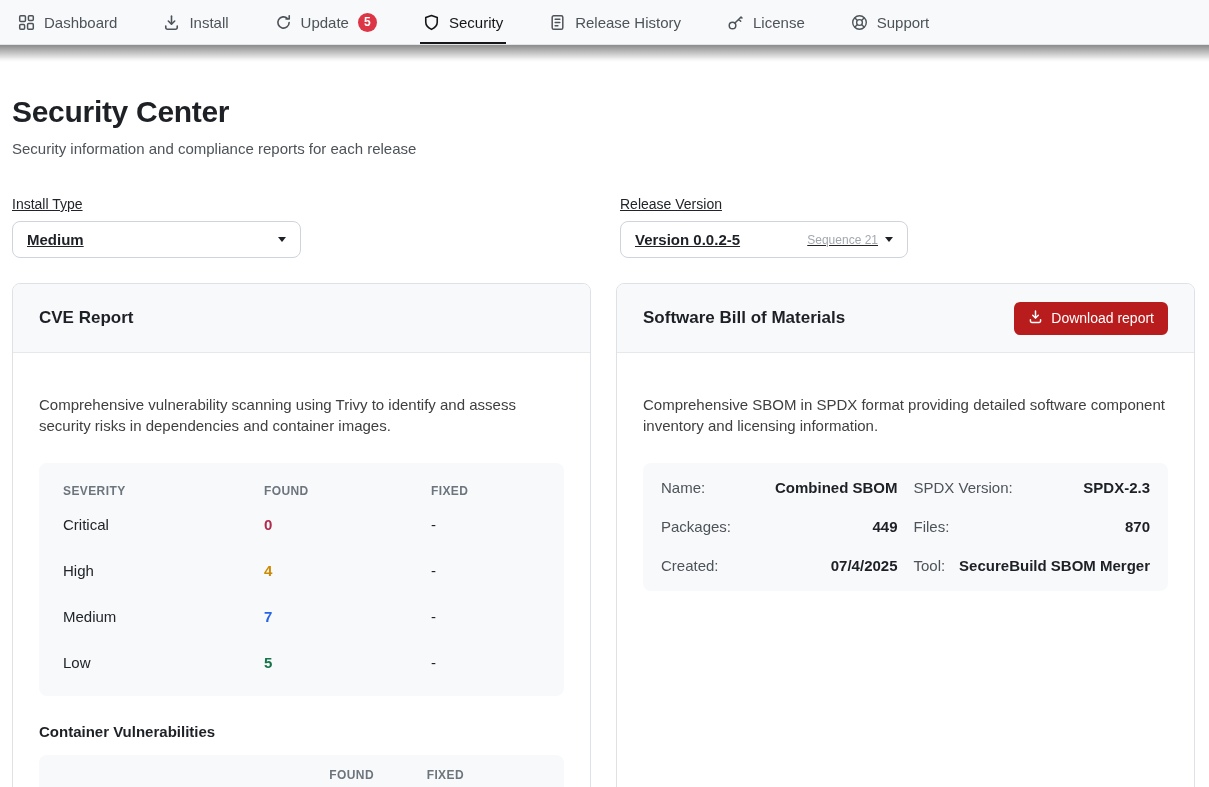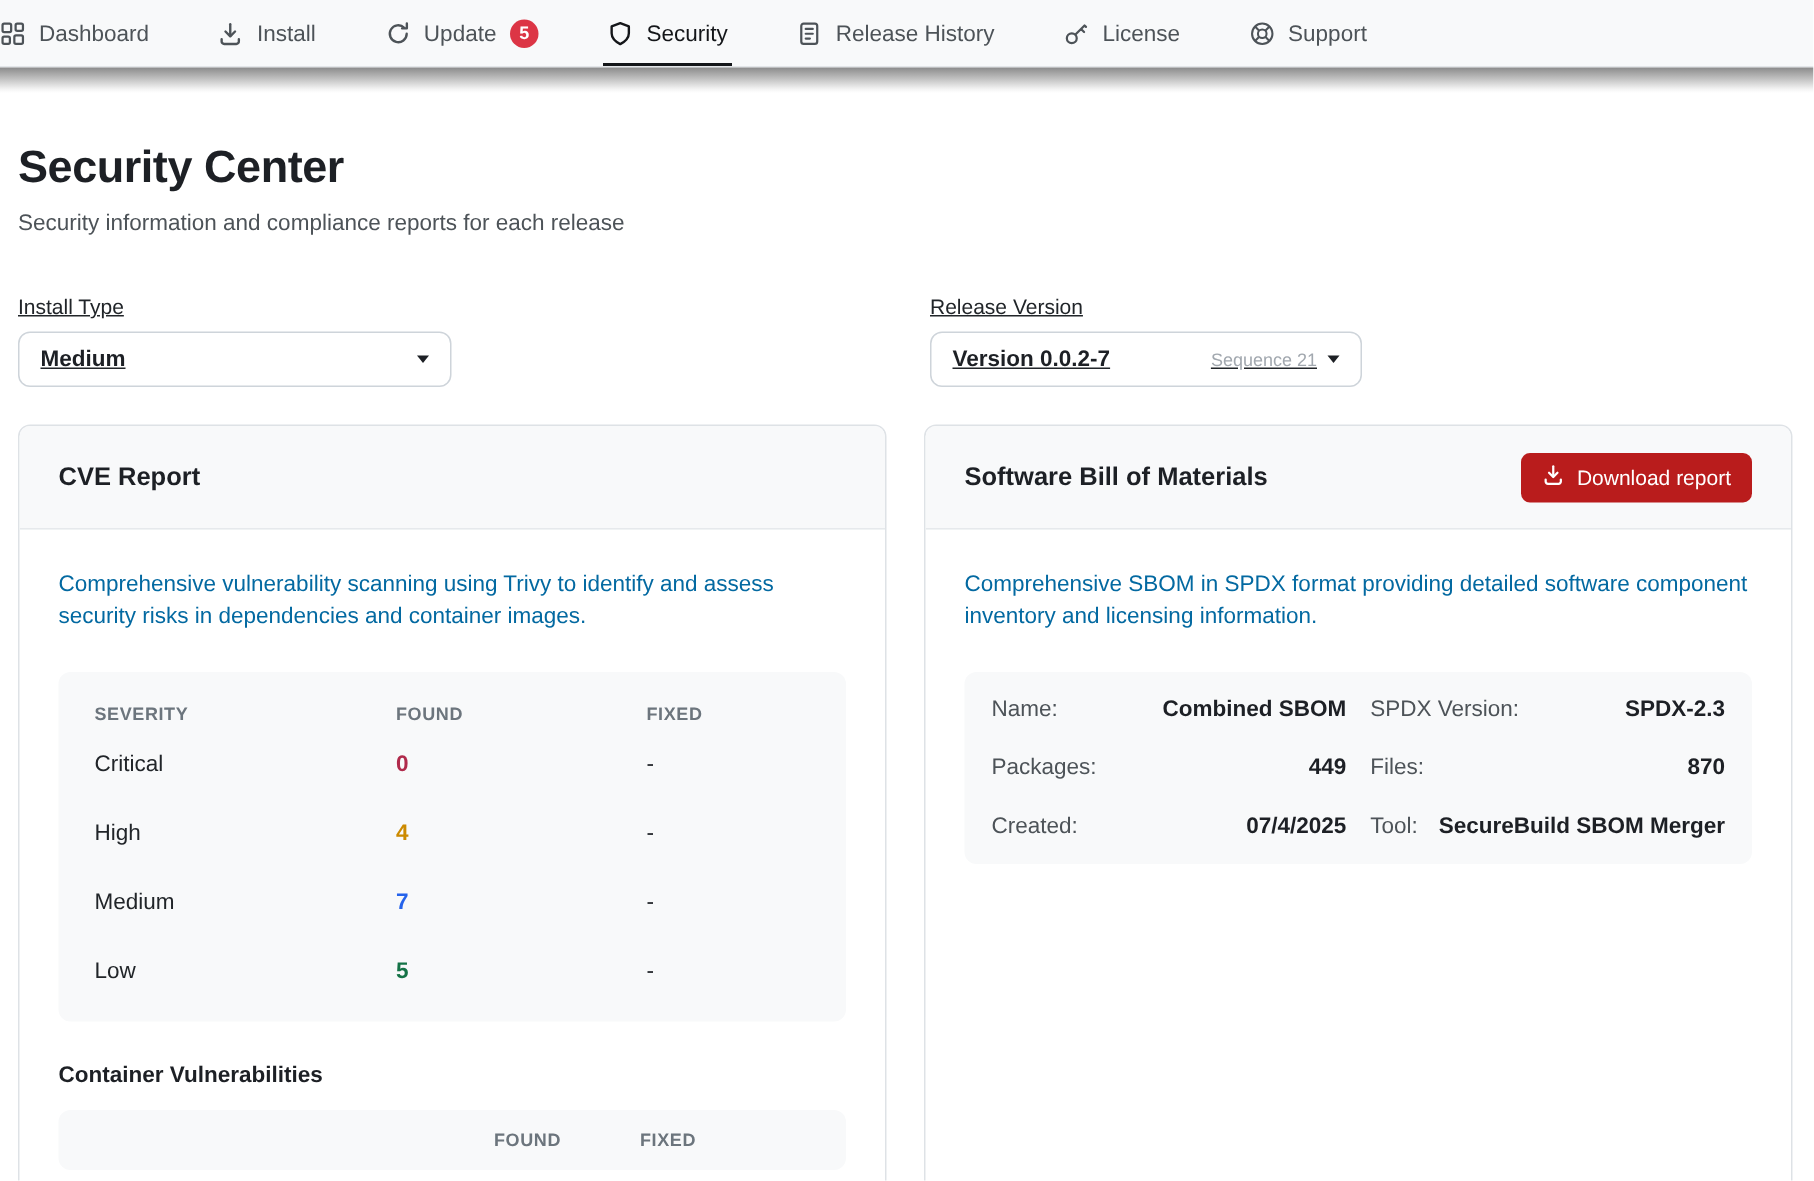--- a/index.html
+++ b/index.html
@@ -6,21 +6,21 @@
   html,body { margin:0; padding:0; }
   body {
     width:1209px; height:787px; overflow:hidden;
     font-family:"Liberation Sans", sans-serif;
     background:#ffffff; color:#212529;
   }
 
   
   .topnav {
     height:45px; background:#f8f9fa; border-bottom:1px solid #e3e6e9;
-    display:flex; align-items:stretch; gap:46px;
+    display:flex; align-items:stretch; padding-left:18px; gap:46px;
   }
   .nav-item {
     display:flex; align-items:center; gap:9px;
     color:#4d5358; font-size:15px; position:relative; cursor:pointer;
     white-space:nowrap;
   }
   .nav-item svg { display:block; }
   .nav-item.active { color:#141619; }
   .nav-item.active::after {
     content:""; position:absolute; left:-3px; right:-3px; bottom:0;
@@ -63,21 +63,21 @@
   
   .cards { display:grid; grid-template-columns:1fr 1fr; gap:25px; margin-top:25px; align-items:stretch; }
   .card { border:1px solid #dee2e6; border-radius:8px; background:#fff; overflow:hidden; }
   .card-header {
     background:#f8f9fa; border-bottom:1px solid #e6e9ec;
     height:69px; padding:0 26px;
     display:flex; align-items:center; justify-content:space-between;
   }
   .card-title { font-size:17px; font-weight:bold; color:#1d2025; }
   .card-body { padding:26px; }
-  .desc { font-size:15px; color:#0369a1; line-height:1.42; margin:0 0 26px; max-width:540px; }
+  .desc { font-size:15px; color:#404040; line-height:1.42; margin:15px 0 26px; max-width:540px; }
 
   
   .sev-table { background:#f8f9fa; border-radius:8px; padding:4px 0 10px; }
   .sev-head, .sev-row { display:grid; grid-template-columns:201px 167px 1fr; padding:0 24px; }
   .sev-head { padding-top:17px; padding-bottom:4px; }
   .sev-head span {
     font-size:12px; font-weight:bold; color:#6c757d; letter-spacing:0.4px;
   }
   .sev-row { font-size:15px; padding-top:14px; padding-bottom:15px; }
   .sev-row .sev-name { color:#212529; }
@@ -197,21 +197,21 @@
     <div class="filter">
       <span class="filter-label">Install Type</span>
       <div class="select select-install">
         <span class="value">Medium</span>
         <span class="caret"></span>
       </div>
     </div>
     <div class="filter">
       <span class="filter-label">Release Version</span>
       <div class="select select-release">
-        <span class="value">Version 0.0.2-7</span>
+        <span class="value">Version 0.0.2-5</span>
         <span class="right-group">
           <span class="seq-label">Sequence 21</span>
           <span class="caret"></span>
         </span>
       </div>
     </div>
   </div>
 
   <div class="cards">
 

